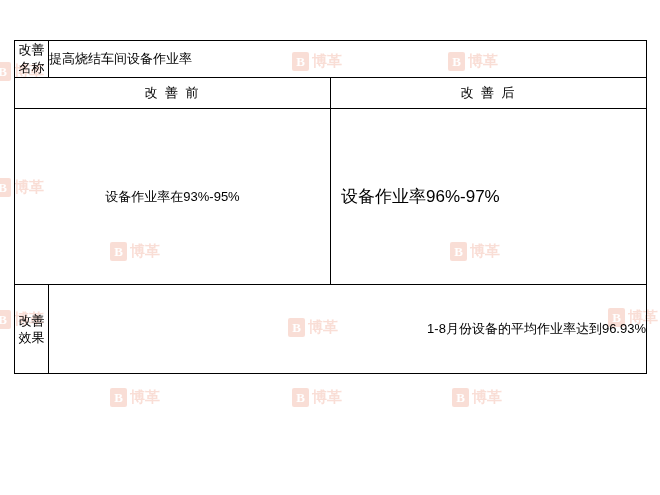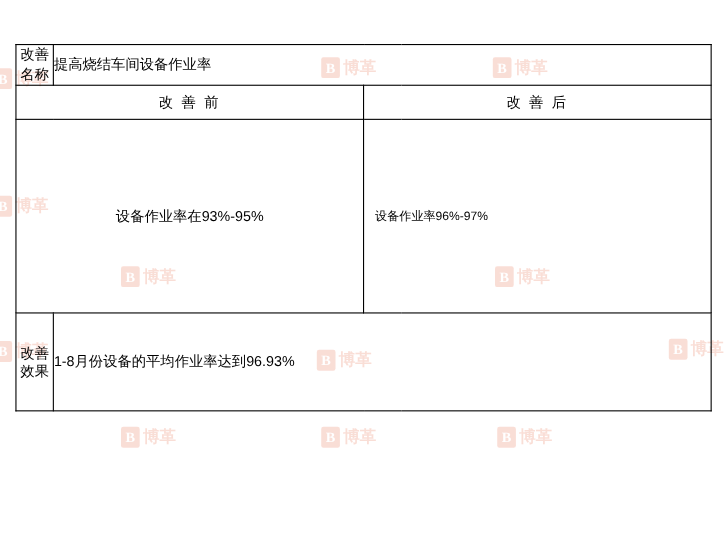--- a/index.html
+++ b/index.html
@@ -97,21 +97,21 @@
     vertical-align: middle;
     margin-top: 36px;
   }
   .big-cell .inner-center {
     text-align: center;
     font-size: 13px;
   }
   .big-cell .inner-left {
     text-align: left;
     padding-left: 10px;
-    font-size: 11px;
+    font-size: 17px;
   }
 
   .side-label {
     width: 34px;
     text-align: center;
     font-size: 13px;
     line-height: 17px;
     padding: 0 6px;
   }
   .prob-cell {
@@ -119,20 +119,21 @@
     font-size: 13px;
     line-height: 21px;
     padding: 6px 8px;
     vertical-align: middle;
   }
   .effect-cell {
     height: 88px;
     font-size: 13px;
     padding: 6px 10px;
     vertical-align: middle;
+    text-align: right;
   }
   .vtext {
     display: inline-block;
   }
 </style>
 </head>
 <body>
 
 <div class="wm-layer">
   <div class="wm" style="left:-6px;  top:62px;">

